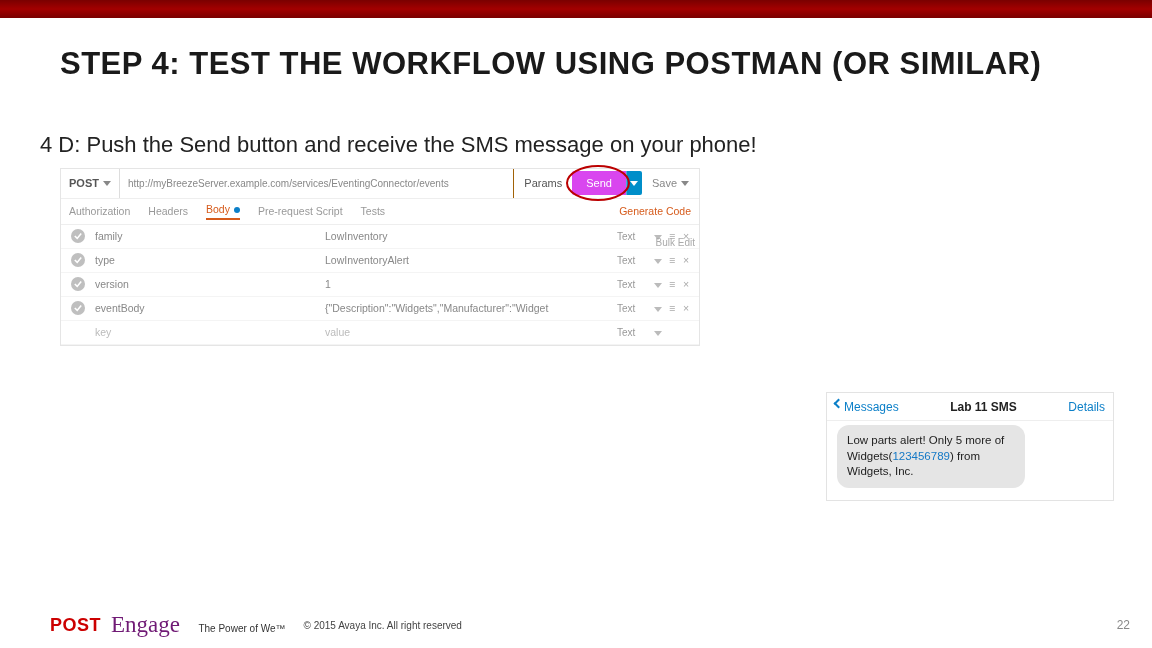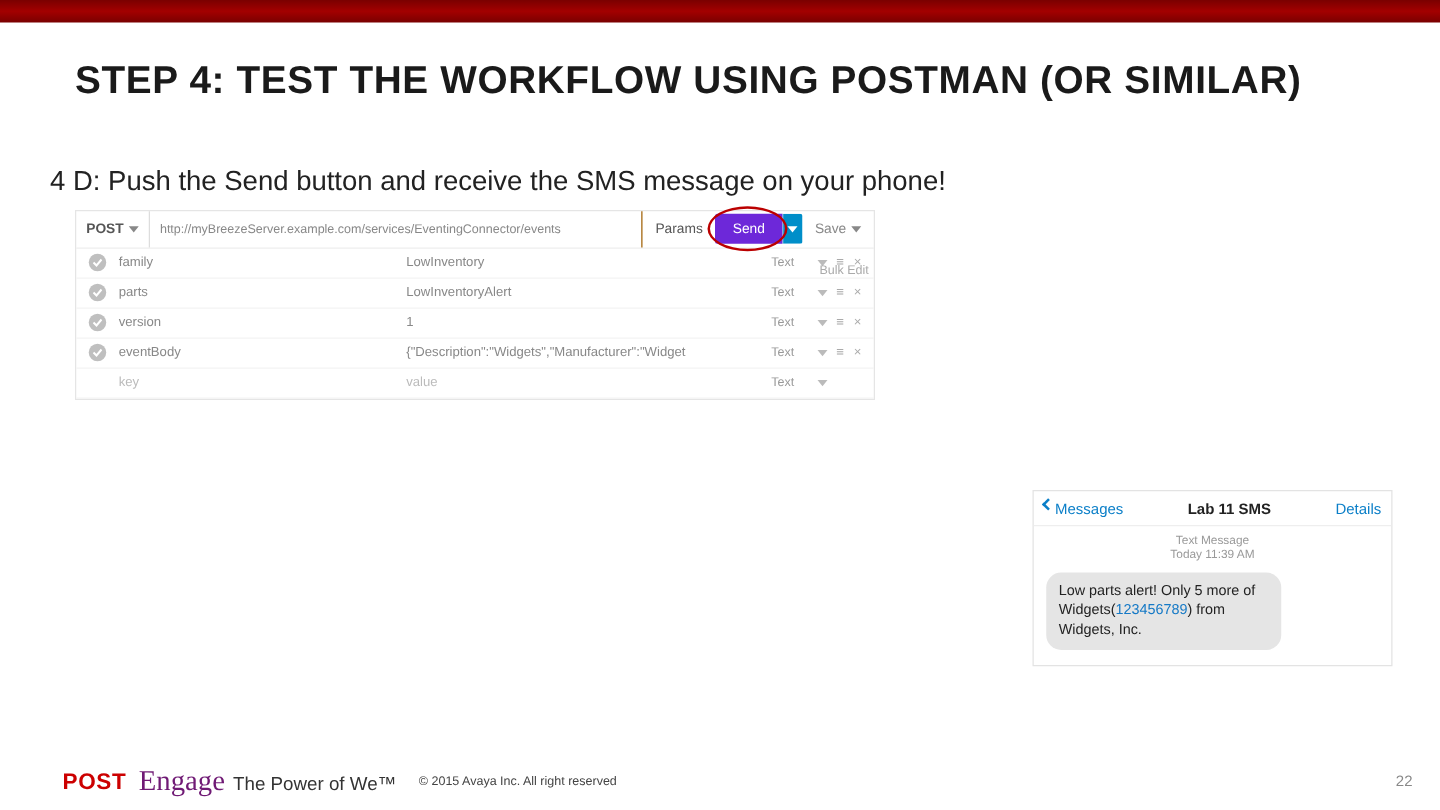--- a/index.html
+++ b/index.html
@@ -6,21 +6,21 @@
   body { width: 1152px; height: 648px; font-family: Arial, Helvetica, sans-serif; background: #fff; position: relative; overflow: hidden; }
   .top-bar { height: 18px; background: linear-gradient(#7a0000,#a30000,#7a0000); }
   .slide-title { padding: 28px 60px 10px 60px; font-size: 31px; font-weight: 800; letter-spacing: 0.5px; color: #1a1a1a; line-height: 1.15; }
   .subtitle { padding: 40px 40px 6px 40px; font-size: 22px; color: #222; }
   .postman { margin: 4px 0 0 60px; width: 640px; border: 1px solid #e5e5e5; background: #fff; font-size: 11px; color: #777; }
   .pm-row1 { display: flex; align-items: center; height: 30px; border-bottom: 1px solid #eee; }
   .pm-method { display:flex; align-items:center; gap:4px; padding:0 8px; height:100%; border-right:1px solid #ddd; color:#555; font-weight:600; }
   .pm-url { flex:1; padding:0 8px; color:#888; font-size:10px; white-space:nowrap; overflow:hidden; }
   .pm-params { padding:0 10px; color:#555; border-left:1px solid #a16207; height:100%; display:flex; align-items:center; }
   .pm-send-wrap { position:relative; display:flex; align-items:center; }
-  .pm-send { background:#6d28d9; color:#fff; padding:0 14px; height:24px; display:flex; align-items:center; font-size:11px; border-radius:2px 0 0 2px; }
+  .pm-send { background:#d946ef; color:#fff; padding:0 14px; height:24px; display:flex; align-items:center; font-size:11px; border-radius:2px 0 0 2px; }
   .pm-send-caret { background:#008ec9; color:#fff; width:16px; height:24px; display:flex; align-items:center; justify-content:center; border-radius:0 2px 2px 0; border-left:1px solid rgba(255,255,255,0.3); }
   .pm-send-circle { position:absolute; left:-6px; top:-6px; width:64px; height:36px; border:2px solid #b00; border-radius:50%; pointer-events:none; }
   .pm-save { padding:0 10px; color:#888; display:flex; align-items:center; gap:4px; }
   .pm-tabs { display:flex; height:26px; align-items:center; border-bottom:1px solid #eee; padding:0 8px; gap:18px; font-size:10.5px; }
   .pm-tab { color:#999; cursor:pointer; }
   .pm-tab.active { color:#d65b1c; border-bottom:2px solid #d65b1c; padding-bottom:3px; }
   .pm-tab .dot { display:inline-block; width:6px; height:6px; border-radius:50%; background:#0b7fc8; margin-left:4px; vertical-align:middle; }
   .pm-gen { margin-left:auto; color:#d65b1c; }
   .pm-bodytype { display:flex; align-items:center; gap:14px; height:26px; padding:0 10px 0 14px; font-size:10.5px; border-bottom:1px solid #f2f2f2; }
   .radio { display:inline-flex; align-items:center; gap:4px; color:#888; }
@@ -40,21 +40,21 @@
   .ph-back { color:#0b7fc8; display:flex; gap:2px; }
   .ph-title { flex:1; text-align:center; font-weight:700; color:#222; }
   .ph-det { color:#0b7fc8; }
   .ph-meta { text-align:center; font-size:9.5px; color:#9a9a9a; padding:6px 0 4px; line-height:1.2; }
   .ph-bubble { margin:4px 10px 12px 10px; max-width:188px; background:#e5e5e5; border-radius:12px; padding:8px 10px; font-size:11.5px; color:#222; line-height:1.35; position:relative; }
   .ph-bubble .num { color:#1579c6; }
   .footer { position:absolute; bottom:10px; left:0; right:0; display:flex; align-items:center; padding:0 22px 0 50px; }
   .logo { display:flex; align-items:center; gap:10px; }
   .avaya { color:#cc0000; font-weight:700; font-size:18px; letter-spacing:0.5px; }
   .engage { font-family:'Brush Script MT',cursive; font-size:23px; color:#701a75; }
-  .pow { font-size:15px; color:#333; margin-left:2px; }
+  .pow { font-size:10px; color:#333; margin-left:14px; }
   .copy { margin-left:18px; font-size:10px; color:#444; }
   .pagenum { margin-left:auto; font-size:12px; color:#888; }
   .caret-down { width:0;height:0;border-left:4px solid transparent;border-right:4px solid transparent;border-top:5px solid #888;display:inline-block; }
   .caret-down.wh { border-top-color:#fff; }
   .chev-left { display:inline-block; width:7px; height:7px; border-left:2px solid #0b7fc8; border-bottom:2px solid #0b7fc8; transform:rotate(45deg); }
 </style>
 </head>
 <body>
 
 <div class="top-bar"></div>
@@ -77,20 +77,28 @@
           <span class="caret-down wh"></span>
         </div>
       <div class="pm-send-circle"></div>
     </div>
     <div class="pm-save">
       <span>Save</span>
       <span class="caret-down"></span>
     </div>
   </div>
 
+  <div class="pm-tabs">
+    <span class="pm-tab">Authorization</span>
+    <span class="pm-tab">Headers</span>
+    <span class="pm-tab active"><span>Body</span><span class="dot"></span></span>
+    <span class="pm-tab">Pre-request Script</span>
+    <span class="pm-tab">Tests</span>
+    <span class="pm-gen">Generate Code</span>
+  </div>
 
 
   <div class="pm-rowwrap">
     <div class="pm-kvrow">
       <span class="pm-chk">
           <svg viewBox="0 0 10 10">
             <path d="M1 5 L4 8 L9 2" stroke="#fff" stroke-width="2" fill="none"></path>
           </svg>
         </span>
       <span class="pm-key">family</span>
@@ -101,21 +109,21 @@
       <span class="pm-ctrl">×</span>
     </div>
     <span class="pm-bulk" style="top:12px">Bulk Edit</span>
   </div>
   <div class="pm-kvrow">
     <span class="pm-chk">
         <svg viewBox="0 0 10 10">
           <path d="M1 5 L4 8 L9 2" stroke="#fff" stroke-width="2" fill="none"></path>
         </svg>
       </span>
-    <span class="pm-key">parts</span>
+    <span class="pm-key">type</span>
     <span class="pm-val">LowInventoryAlert</span>
     <span class="pm-type">Text</span>
     <span class="pm-ctrl"><span class="caret-down" style="border-top-color:#bbb"></span></span>
     <span class="pm-ctrl">≡</span>
     <span class="pm-ctrl">×</span>
   </div>
   <div class="pm-kvrow">
     <span class="pm-chk">
         <svg viewBox="0 0 10 10">
           <path d="M1 5 L4 8 L9 2" stroke="#fff" stroke-width="2" fill="none"></path>
@@ -154,24 +162,20 @@
 
 <div class="phone">
   <div class="ph-nav">
     <span class="ph-back">
       <span class="chev-left"></span>
       <span>Messages</span>
     </span>
     <span class="ph-title">Lab 11 SMS</span>
     <span class="ph-det">Details</span>
   </div>
-  <div class="ph-meta">
-    <div>Text Message</div>
-    <div>Today 11:39 AM</div>
-  </div>
   <div class="ph-bubble">
     <span>Low parts alert! Only 5 more of Widgets(</span><span class="num">123456789</span><span>) from Widgets, Inc.</span>
   </div>
 </div>
 
 <div class="footer">
   <div class="logo">
     <span class="avaya">POST</span>
     <span>
       <span class="engage">Engage</span>

